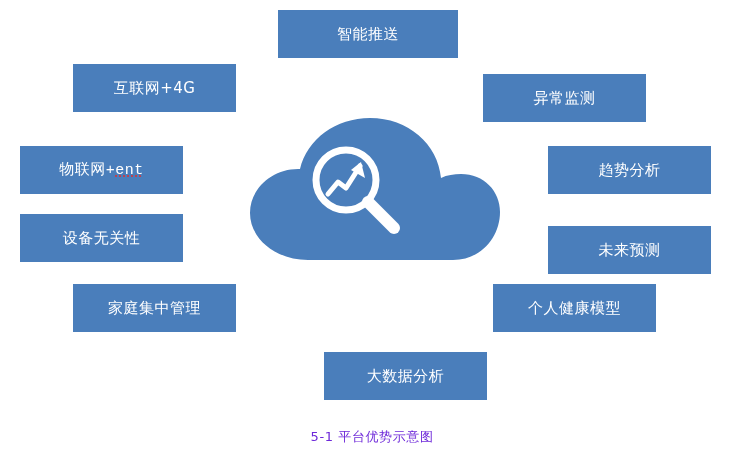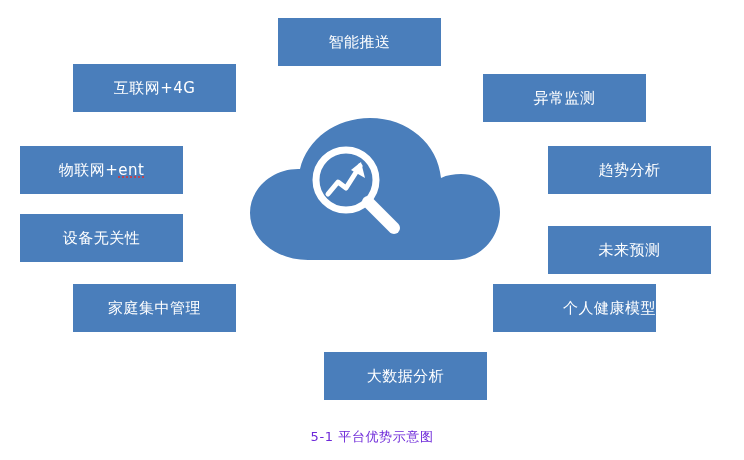--- a/index.html
+++ b/index.html
@@ -88,54 +88,54 @@
       </g>
       <g fill="none" stroke="#ffffff">
         <circle cx="118" cy="68" r="30" stroke-width="7"></circle>
         <line x1="140" y1="90" x2="166" y2="116" stroke-width="12" stroke-linecap="round"></line>
         <polyline points="100,82 110,70 118,76 132,54" stroke-width="5" stroke-linecap="round" stroke-linejoin="round"></polyline>
         <polygon points="133,50 137,66 123,58" fill="#ffffff" stroke="none"></polygon>
       </g>
     </svg>
   </div>
 
-  <div class="node" style="left:278px; top:18px; width:163px; height:48px;">
+  <div class="node" style="left:278px; top:10px; width:180px; height:48px;">
     <span class="label">智能推送</span>
   </div>
 
   <div class="node" style="left:73px; top:64px; width:163px; height:48px;">
     <span class="label">互联网+4G</span>
   </div>
 
   <div class="node" style="left:483px; top:74px; width:163px; height:48px;">
     <span class="label">异常监测</span>
   </div>
 
-  <div class="node" style="left:20px; top:146px; width:163px; height:48px;">
+  <div class="node" style="left:20px; top:146px; width:163px; height:48px;font-family:Liberation Mono, monospace;">
     <span class="label">物联网+</span>
       <span class="label misspelled">ent</span>
   </div>
 
   <div class="node" style="left:548px; top:146px; width:163px; height:48px;">
     <span class="label">趋势分析</span>
   </div>
 
   <div class="node" style="left:20px; top:214px; width:163px; height:48px;">
     <span class="label">设备无关性</span>
   </div>
 
   <div class="node" style="left:548px; top:226px; width:163px; height:48px;">
     <span class="label">未来预测</span>
   </div>
 
   <div class="node" style="left:73px; top:284px; width:163px; height:48px;">
     <span class="label">家庭集中管理</span>
   </div>
 
-  <div class="node" style="left:493px; top:284px; width:163px; height:48px;justify-content:flex-end;">
+  <div class="node" style="left:493px; top:284px; width:163px; height:48px;">
     <span class="label">个人健康模型</span>
   </div>
 
   <div class="node" style="left:288px; top:352px; width:163px; height:48px;margin-left:36px;">
     <span class="label">大数据分析</span>
   </div>
 
   <div id="caption">5-1 平台优势示意图</div>
 
 </div>

